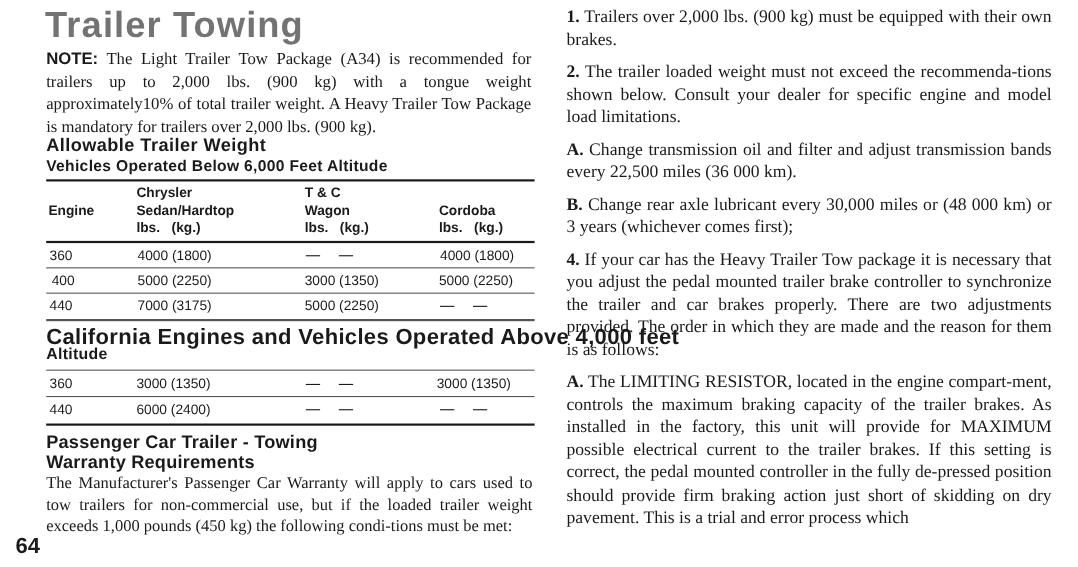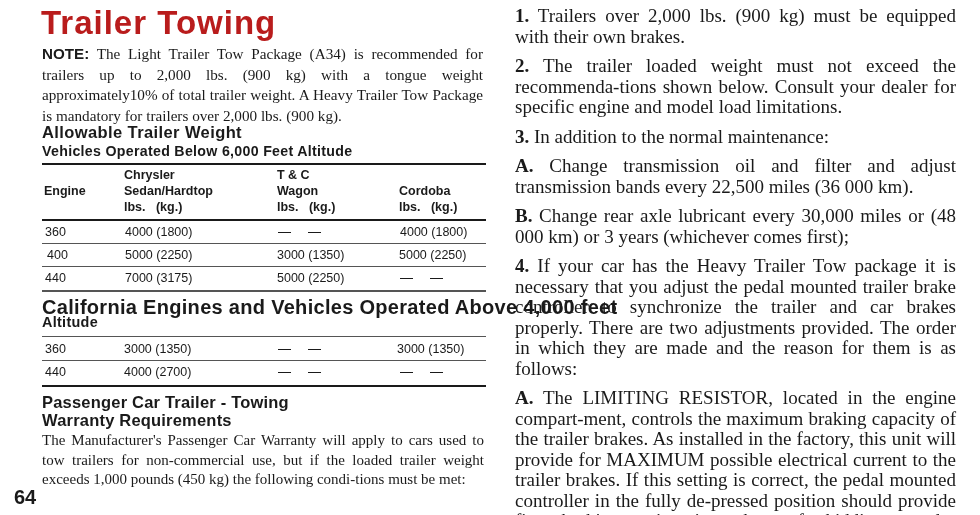--- a/index.html
+++ b/index.html
@@ -2,21 +2,21 @@
 <html><head>
 <meta charset="utf-8">
 <style>
   html, body { margin: 0; padding: 0; }
   body {
     width: 980px; height: 515px; overflow: hidden; background: #ffffff;
     position: relative; color: #1a1a1a;
   }
   .title {
     position: absolute; left: 41px; top: 4px; font-size: 33px; font-weight: bold;
-    color: #b91c1c; letter-spacing: 1px; margin: 0;
+    color: #737373; letter-spacing: 1px; margin: 0;
     font-family: "Liberation Sans", "DejaVu Sans", sans-serif;
   }
   .note {
     position: absolute; left: 42px; top: 44px; width: 441px;
     font-size: 15.2px; line-height: 20.5px; text-align: justify;
     font-family: "Liberation Serif", "DejaVu Serif", serif;
   }
   .note .label { font-family: "Liberation Sans", "DejaVu Sans", sans-serif; font-weight: bold; }
   .h2 {
     position: absolute; left: 42px; font-size: 16.5px; font-weight: bold;
@@ -43,21 +43,21 @@
   }
   .pagenum {
     position: absolute; left: 14px; top: 486px; font-size: 20px; font-weight: bold;
     font-family: "Liberation Sans", "DejaVu Sans", sans-serif;
   }
 
   
   .right { position: absolute; left: 515px; top: 6px; width: 441px; }
   .para {
     font-family: "Liberation Serif", "DejaVu Serif", serif;
-    font-size: 19px; line-height: 20.5px; text-align: justify; margin: 0 0 9px 0;
+    font-size: 16px; line-height: 20.5px; text-align: justify; margin: 0 0 9px 0;
   }
   .para .num { font-weight: bold; }
   .para.boldpara { font-weight: bold; }
 </style>
 </head>
 <body>
 
 <h1 class="title">Trailer Towing</h1>
 
 <div class="note">
@@ -109,34 +109,33 @@
 
 <div>
   <div class="rule thin" style="top:336px;"></div>
   <div class="cell" style="left:45px; top:342px;">360</div>
   <div class="cell" style="left:124px; top:342px;">3000 (1350)</div>
   <div class="cell" style="left:278px; top:342px;"><span class="dash"></span><span class="dash"></span></div>
   <div class="cell" style="left:397px; top:342px;">3000 (1350)</div>
   <div class="rule thin" style="top:360px;"></div>
 
   <div class="cell" style="left:45px; top:365px;">440</div>
-  <div class="cell" style="left:124px; top:365px;">4000 (2700)</div>
+  <div class="cell" style="left:124px; top:365px;">6000 (2400)</div>
   <div class="cell" style="left:278px; top:365px;"><span class="dash"></span><span class="dash"></span></div>
   <div class="cell" style="left:400px; top:365px;"><span class="dash"></span><span class="dash"></span></div>
   <div class="rule thick" style="top:385px;"></div>
 </div>
 
 <h2 class="h2" style="top:393px; letter-spacing:0.2px;">Passenger Car Trailer - Towing</h2>
 <h2 class="h2" style="top:411px; letter-spacing:0.2px;">Warranty Requirements</h2>
 
 <div class="pw-body">The Manufacturer's Passenger Car Warranty will apply to cars used to tow trailers for non-commercial use, but if the loaded trailer weight exceeds 1,000 pounds (450 kg) the following condi-tions must be met:</div>
 
 <div class="pagenum">64</div>
 
 <div class="right">
   <p class="para"><span class="num">1.</span><span> Trailers over 2,000 lbs. (900 kg) must be equipped with their own brakes.</span></p>
   <p class="para"><span class="num">2.</span><span> The trailer loaded weight must not exceed the recommenda-tions shown below. Consult your dealer for specific engine and model load limitations.</span></p>
-  <p class="para"><span class="num">3.</span><span> In addition to the normal maintenance:</span></p>
   <p class="para"><span class="num">A.</span><span> Change transmission oil and filter and adjust transmission bands every 22,500 miles (36 000 km).</span></p>
   <p class="para"><span class="num">B.</span><span> Change rear axle lubricant every 30,000 miles or (48 000 km) or 3 years (whichever comes first);</span></p>
   <p class="para"><span class="num">4.</span><span> If your car has the Heavy Trailer Tow package it is necessary that you adjust the pedal mounted trailer brake controller to synchronize the trailer and car brakes properly. There are two adjustments provided. The order in which they are made and the reason for them is as follows:</span></p>
   <p class="para"><span class="num">A.</span><span> The LIMITING RESISTOR, located in the engine compart-ment, controls the maximum braking capacity of the trailer brakes. As installed in the factory, this unit will provide for MAXIMUM possible electrical current to the trailer brakes. If this setting is correct, the pedal mounted controller in the fully de-pressed position should provide firm braking action just short of skidding on dry pavement. This is a trial and error process which</span></p>
 </div>
 
 </body></html>

